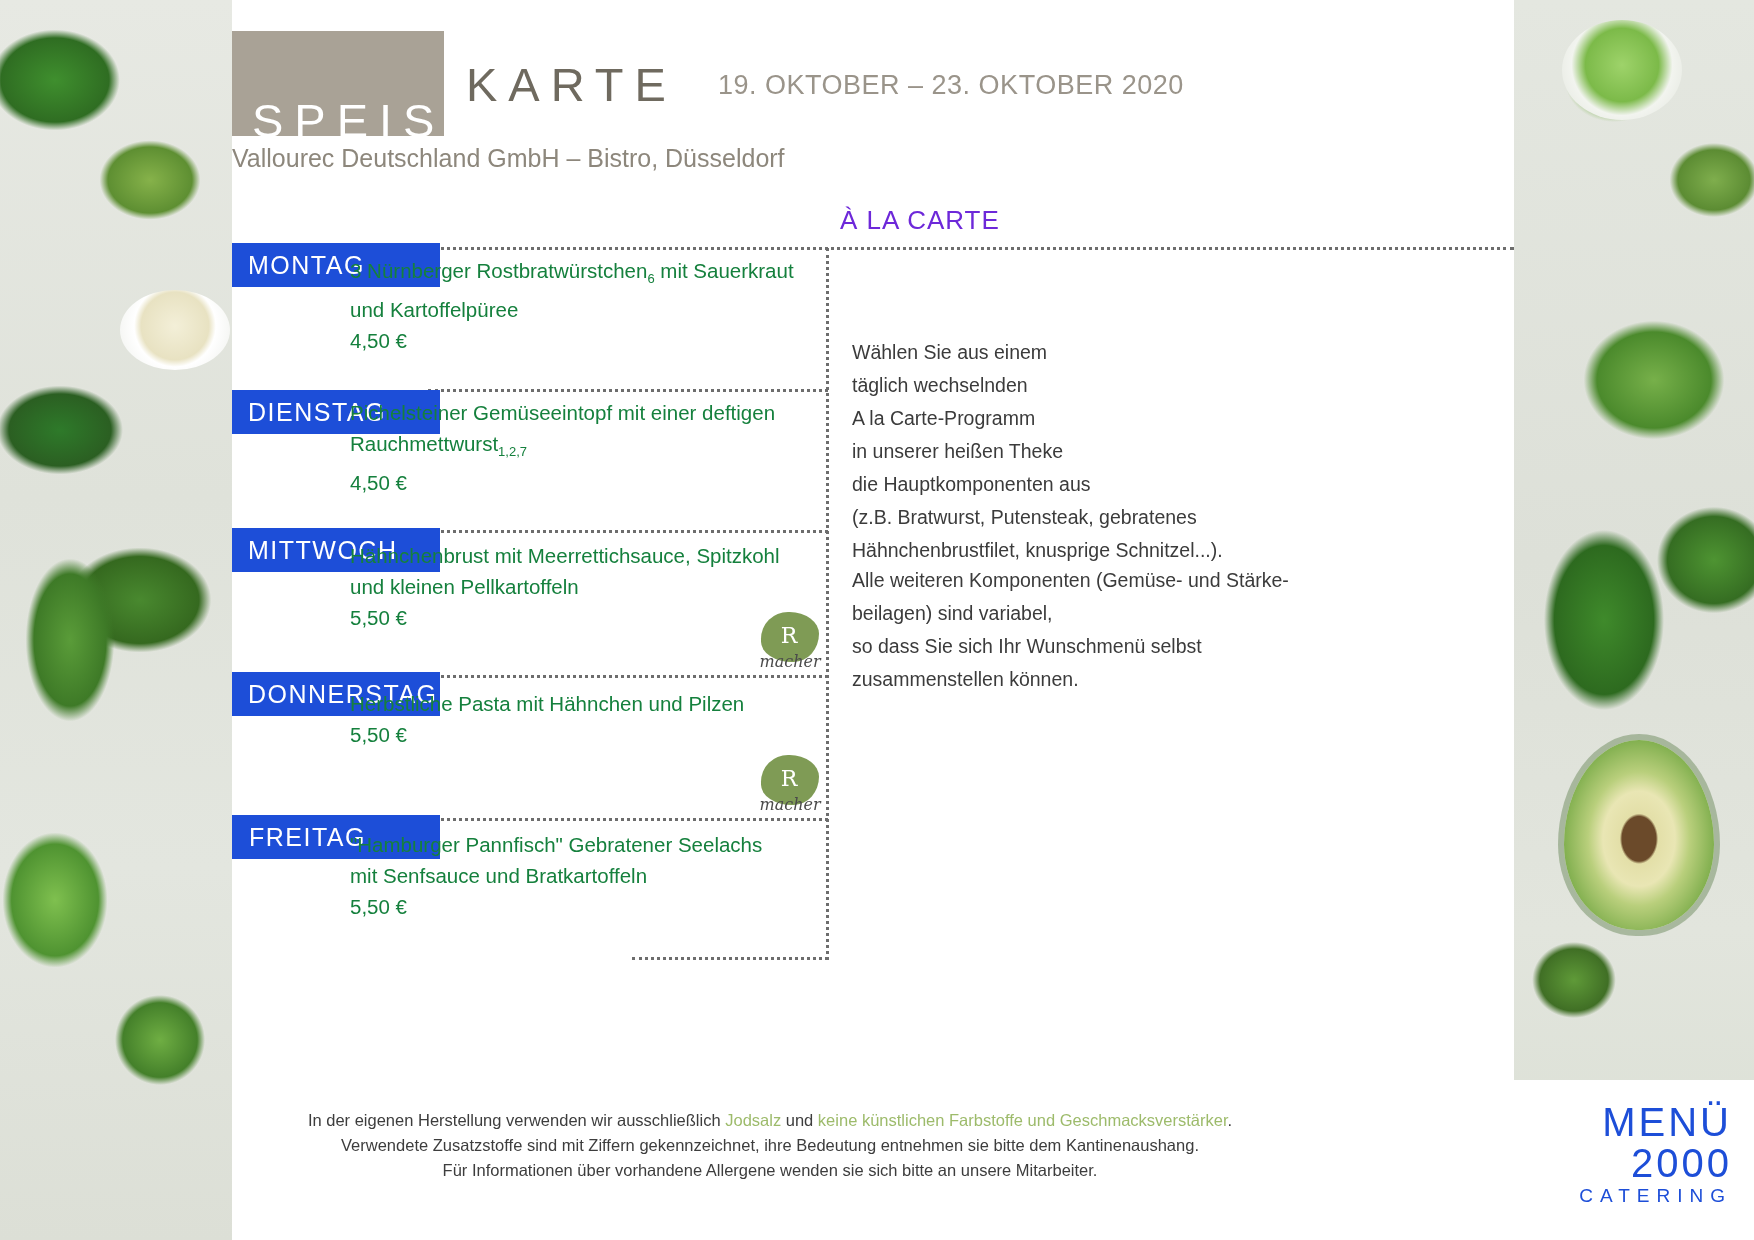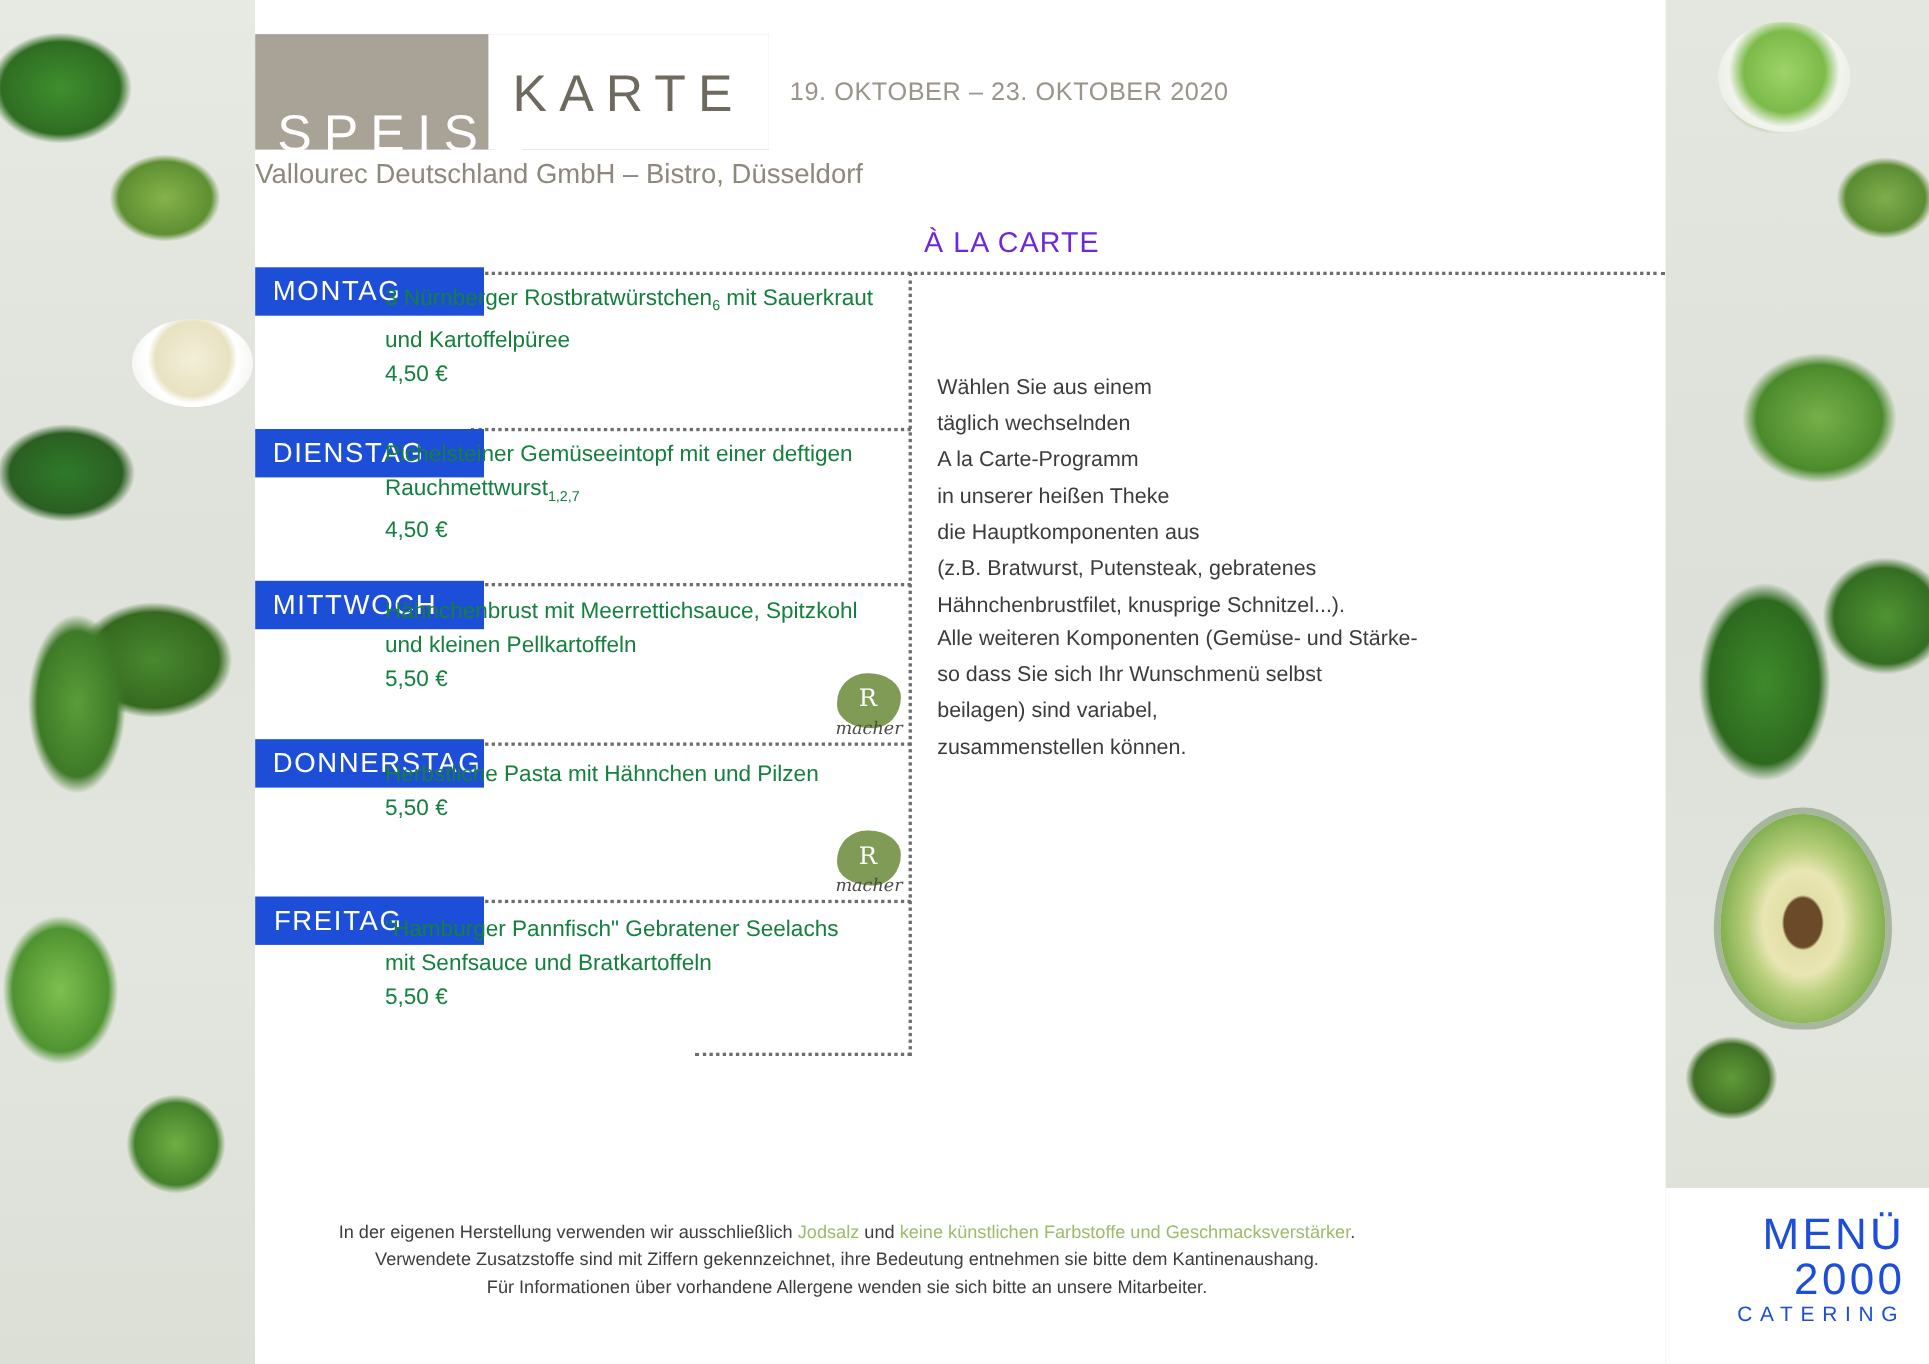--- a/index.html
+++ b/index.html
@@ -129,21 +129,21 @@
     left: 212px;
     top: 31px;
     width: 255px;
     height: 105px;
     background: #ffffff;
   }
   .date-range {
     position: absolute;
     left: 486px;
     top: 70px;
-    font-size: 23px;
+    font-size: 27px;
     letter-spacing: 0.5px;
     color: #9a948a;
     text-align: right;
   }
   .subtitle {
     position: absolute;
     left: 0px;
     top: 144px;
     font-size: 25px;
     color: #8d877c;
@@ -361,22 +361,22 @@
     <div>Wählen Sie aus einem</div>
     <div>täglich wechselnden</div>
     <div>A la Carte-Programm</div>
     <div>in unserer heißen Theke</div>
     <div>die Hauptkomponenten aus</div>
     <div>(z.B. Bratwurst, Putensteak, gebratenes</div>
     <div>Hähnchenbrustfilet, knusprige Schnitzel...).</div>
   </div>
   <div class="alacarte-body" style="top:564px;">
     <div>Alle weiteren Komponenten (Gemüse- und Stärke-</div>
+    <div>beilagen) sind variabel,</div>
     <div>so dass Sie sich Ihr Wunschmenü selbst</div>
-    <div>beilagen) sind variabel,</div>
     <div>zusammenstellen können.</div>
   </div>
 
   <div class="footer">
     <div>
       <span>In der eigenen Herstellung verwenden wir ausschließlich </span><span class="hl">Jodsalz</span><span> und </span><span class="hl">keine künstlichen Farbstoffe und Geschmacksverstärker</span><span>.</span>
     </div>
     <div>Verwendete Zusatzstoffe sind mit Ziffern gekennzeichnet, ihre Bedeutung entnehmen sie bitte dem Kantinenaushang.</div>
     <div>Für Informationen über vorhandene Allergene wenden sie sich bitte an unsere Mitarbeiter.</div>
   </div>

